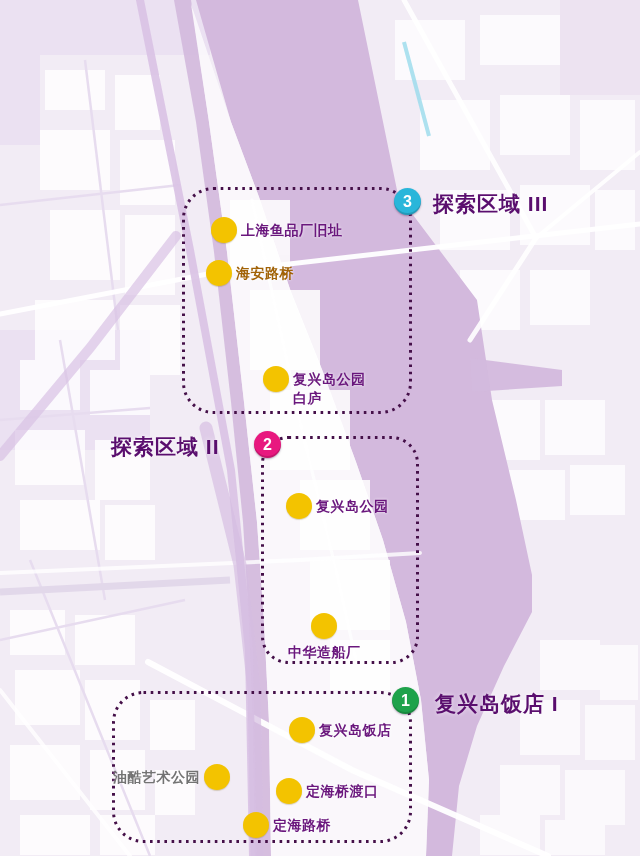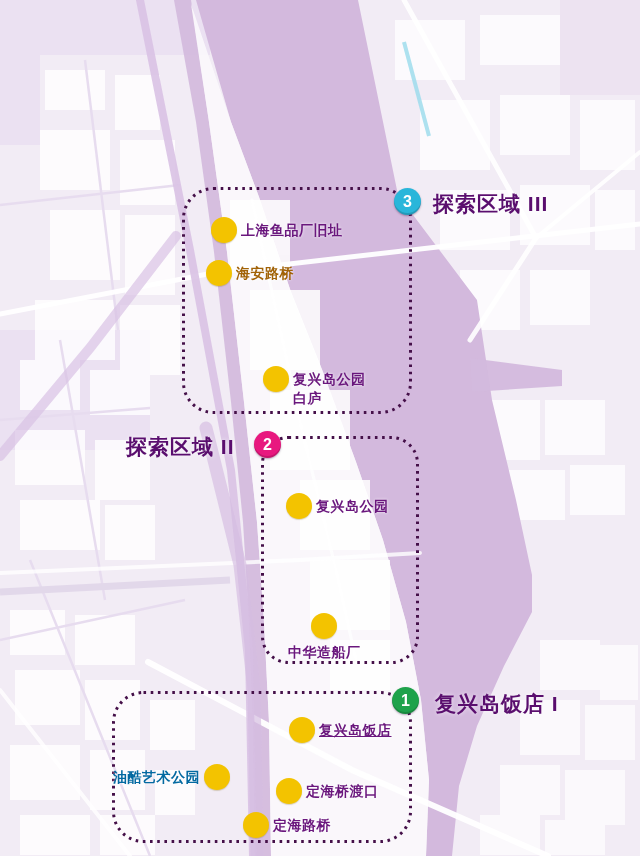--- a/index.html
+++ b/index.html
@@ -159,21 +159,21 @@
       <rect x="262.5" y="437.5" width="155" height="225" rx="26" stroke="#451049"></rect>
       <rect x="113.5" y="692.5" width="297" height="149" rx="30" stroke="#451049"></rect>
     </g>
   </svg>
 
   <div class="zone-marker" style="left: 394px; top: 188px; background-color: rgb(41, 182, 218);">3</div>
   <div class="zone-marker" style="left: 254px; top: 431px; background-color: rgb(232, 24, 127);">2</div>
   <div class="zone-marker" style="left: 392px; top: 687px; background-color: rgb(30, 162, 75);">1</div>
 
   <div class="zone-title" style="left: 433px; top: 190px; color: rgb(90, 14, 110);">探索区域 III</div>
-  <div class="zone-title" style="left: 126px; top: 433px; color: rgb(90, 14, 110);">探索区域 II</div>
+  <div class="zone-title" style="left: 111px; top: 433px; color: rgb(90, 14, 110);">探索区域 II</div>
   <div class="zone-title" style="left: 435px; top: 690px; color: rgb(90, 14, 110);">复兴岛饭店 I</div>
 
   <div class="poi" style="left:211px;top:217px;">
     <span class="poi-dot" style="background-color: rgb(243, 195, 0);"></span>
     <span class="poi-label" style="color: rgb(106, 23, 125);">上海鱼品厂旧址</span>
   </div>
   <div class="poi" style="left:206px;top:260px;">
     <span class="poi-dot" style="background-color: rgb(243, 195, 0);"></span>
     <span class="poi-label" style="color: #a16207;">海安路桥</span>
   </div>
@@ -185,25 +185,25 @@
   <div class="poi" style="left:286px;top:493px;">
     <span class="poi-dot" style="background-color: rgb(243, 195, 0);"></span>
     <span class="poi-label" style="color: rgb(106, 23, 125);">复兴岛公园</span>
   </div>
   <div class="poi" style="left:288px;top:613px;flex-direction:column;">
     <span class="poi-dot" style="background-color: rgb(243, 195, 0);"></span>
     <span class="poi-label" style="color: rgb(106, 23, 125);">中华造船厂</span>
   </div>
   <div class="poi" style="left:289px;top:717px;">
     <span class="poi-dot" style="background-color: rgb(243, 195, 0);"></span>
-    <span class="poi-label" style="color: rgb(106, 23, 125); text-decoration: underline;">复兴岛饭店</span>
+    <span class="poi-label" style="color: rgb(106, 23, 125);">复兴岛饭店</span>
   </div>
   <div class="poi label-left" style="right:410px;top:764px;">
     <span class="poi-dot" style="background-color: rgb(243, 195, 0);"></span>
-    <span class="poi-label" style="color: #0369a1;">油酷艺术公园</span>
+    <span class="poi-label" style="color: #737373;">油酷艺术公园</span>
   </div>
   <div class="poi" style="left:276px;top:778px;">
     <span class="poi-dot" style="background-color: rgb(243, 195, 0);"></span>
     <span class="poi-label" style="color: rgb(106, 23, 125);">定海桥渡口</span>
   </div>
   <div class="poi" style="left:243px;top:812px;">
     <span class="poi-dot" style="background-color: rgb(243, 195, 0);"></span>
     <span class="poi-label" style="color: rgb(106, 23, 125);">定海路桥</span>
   </div>
 

